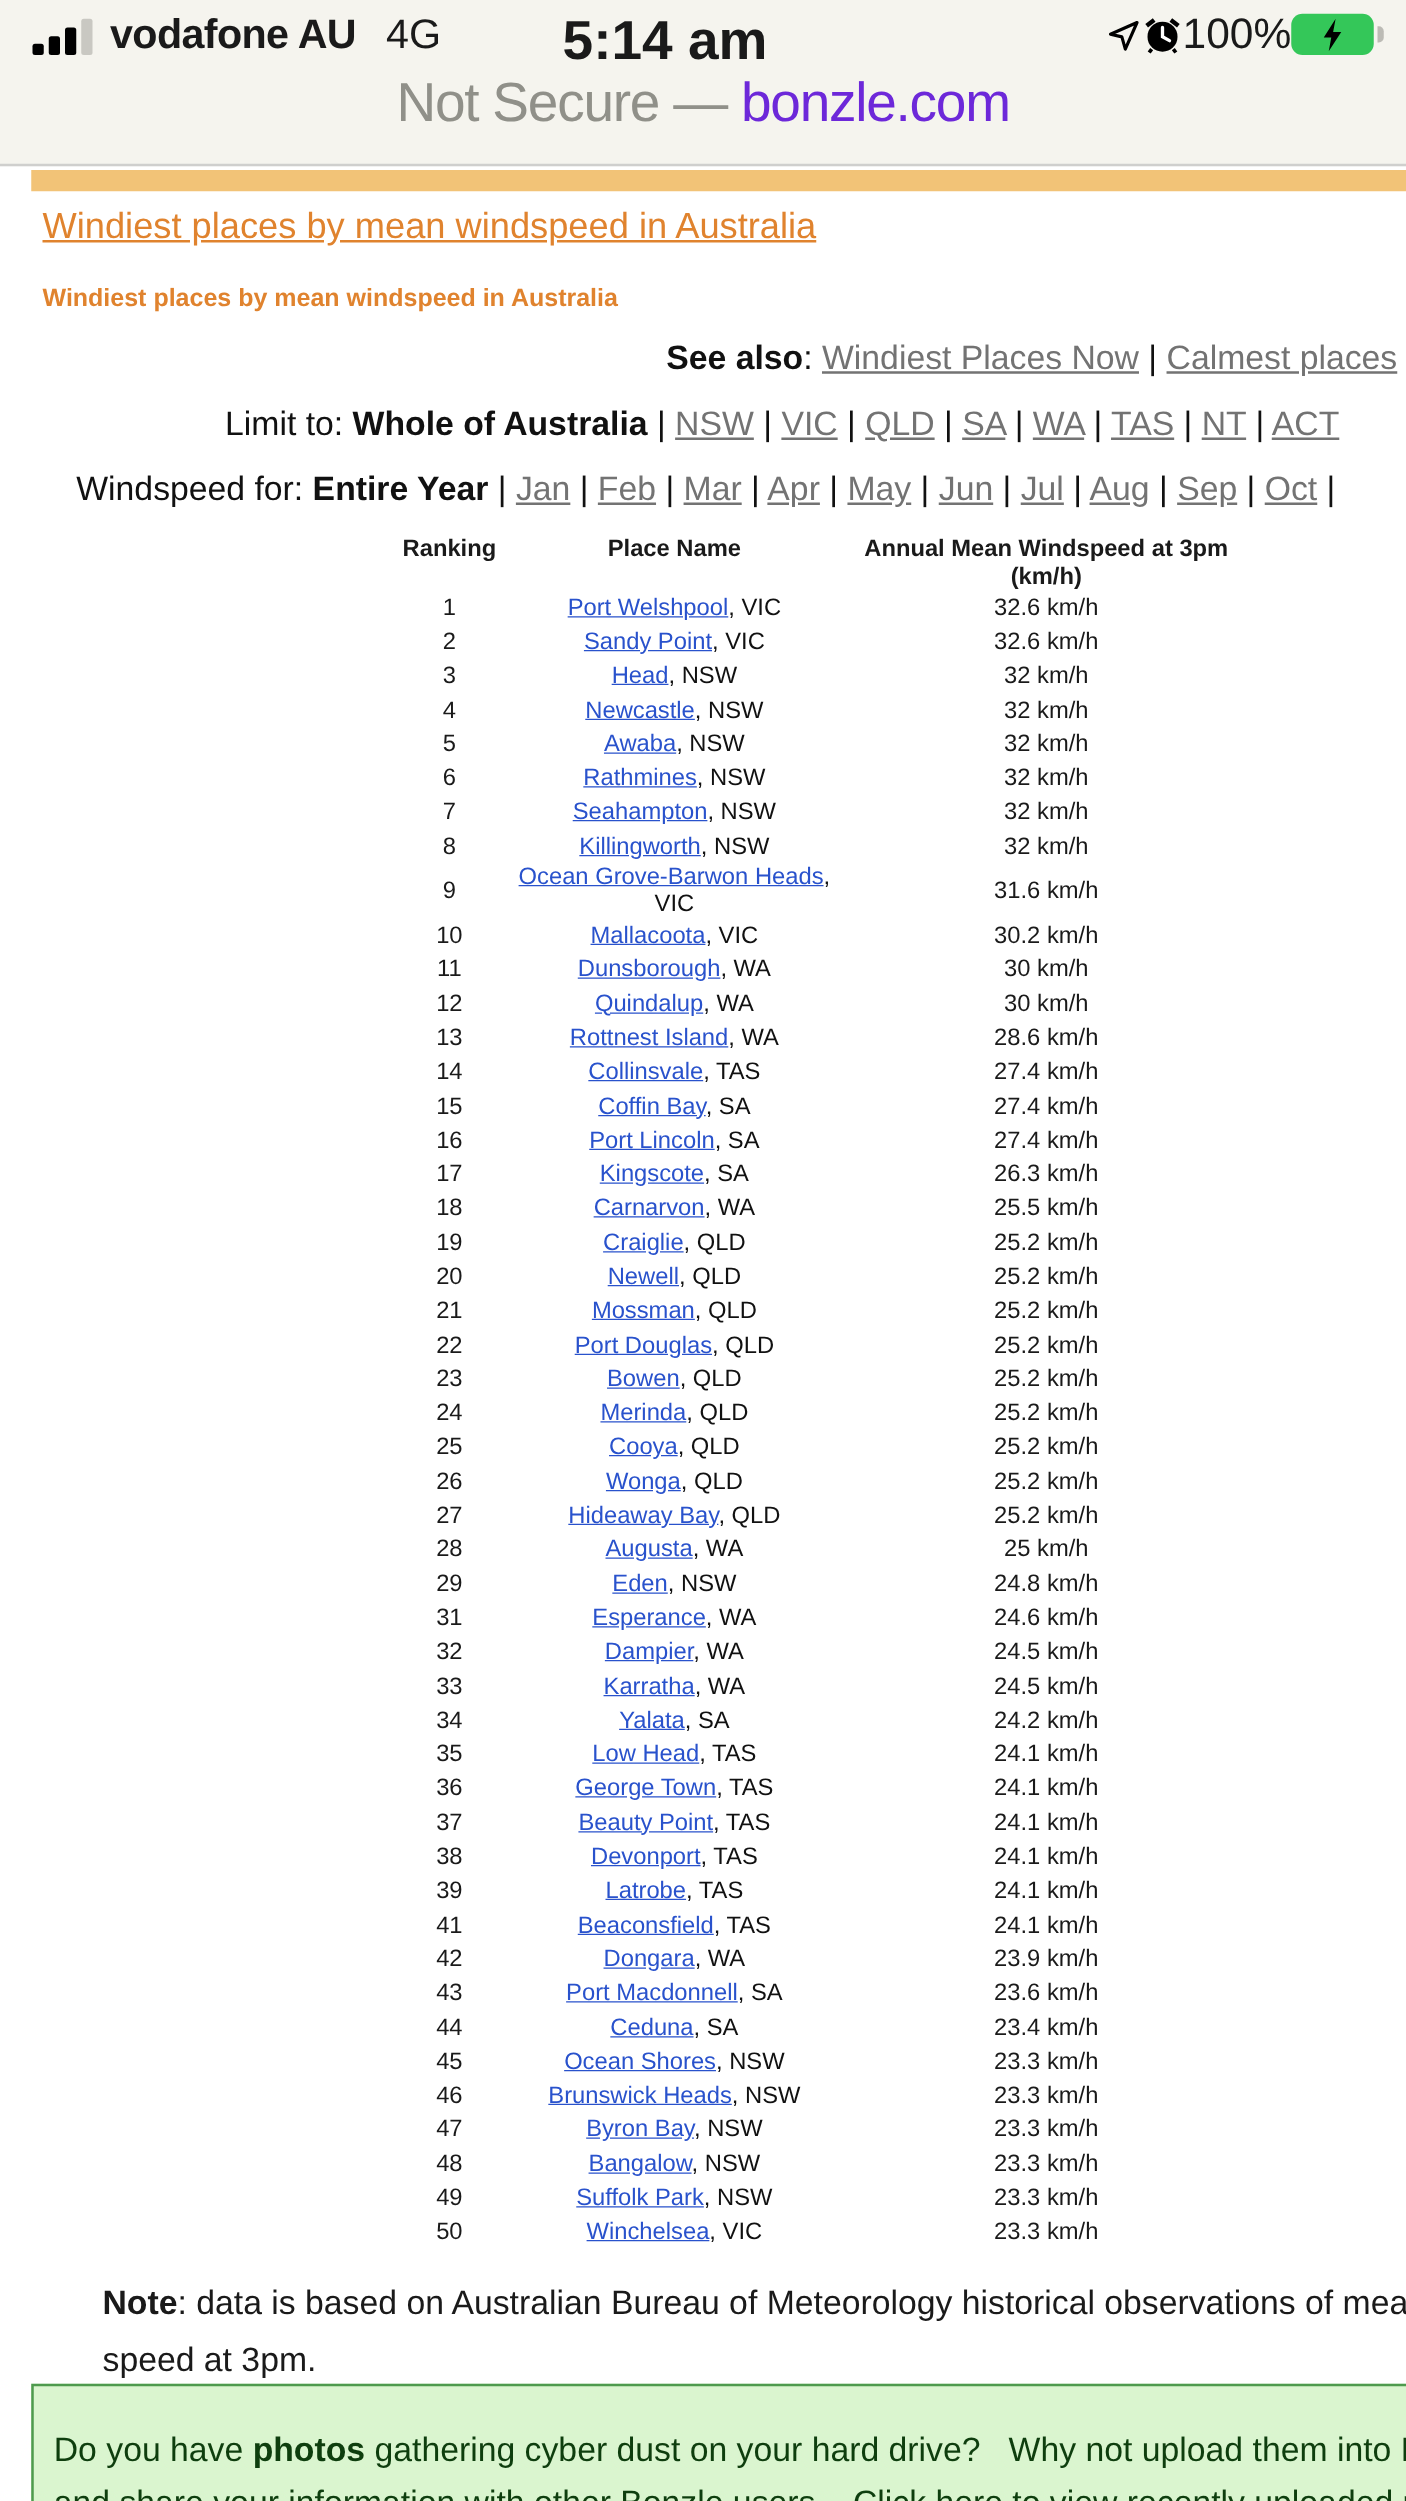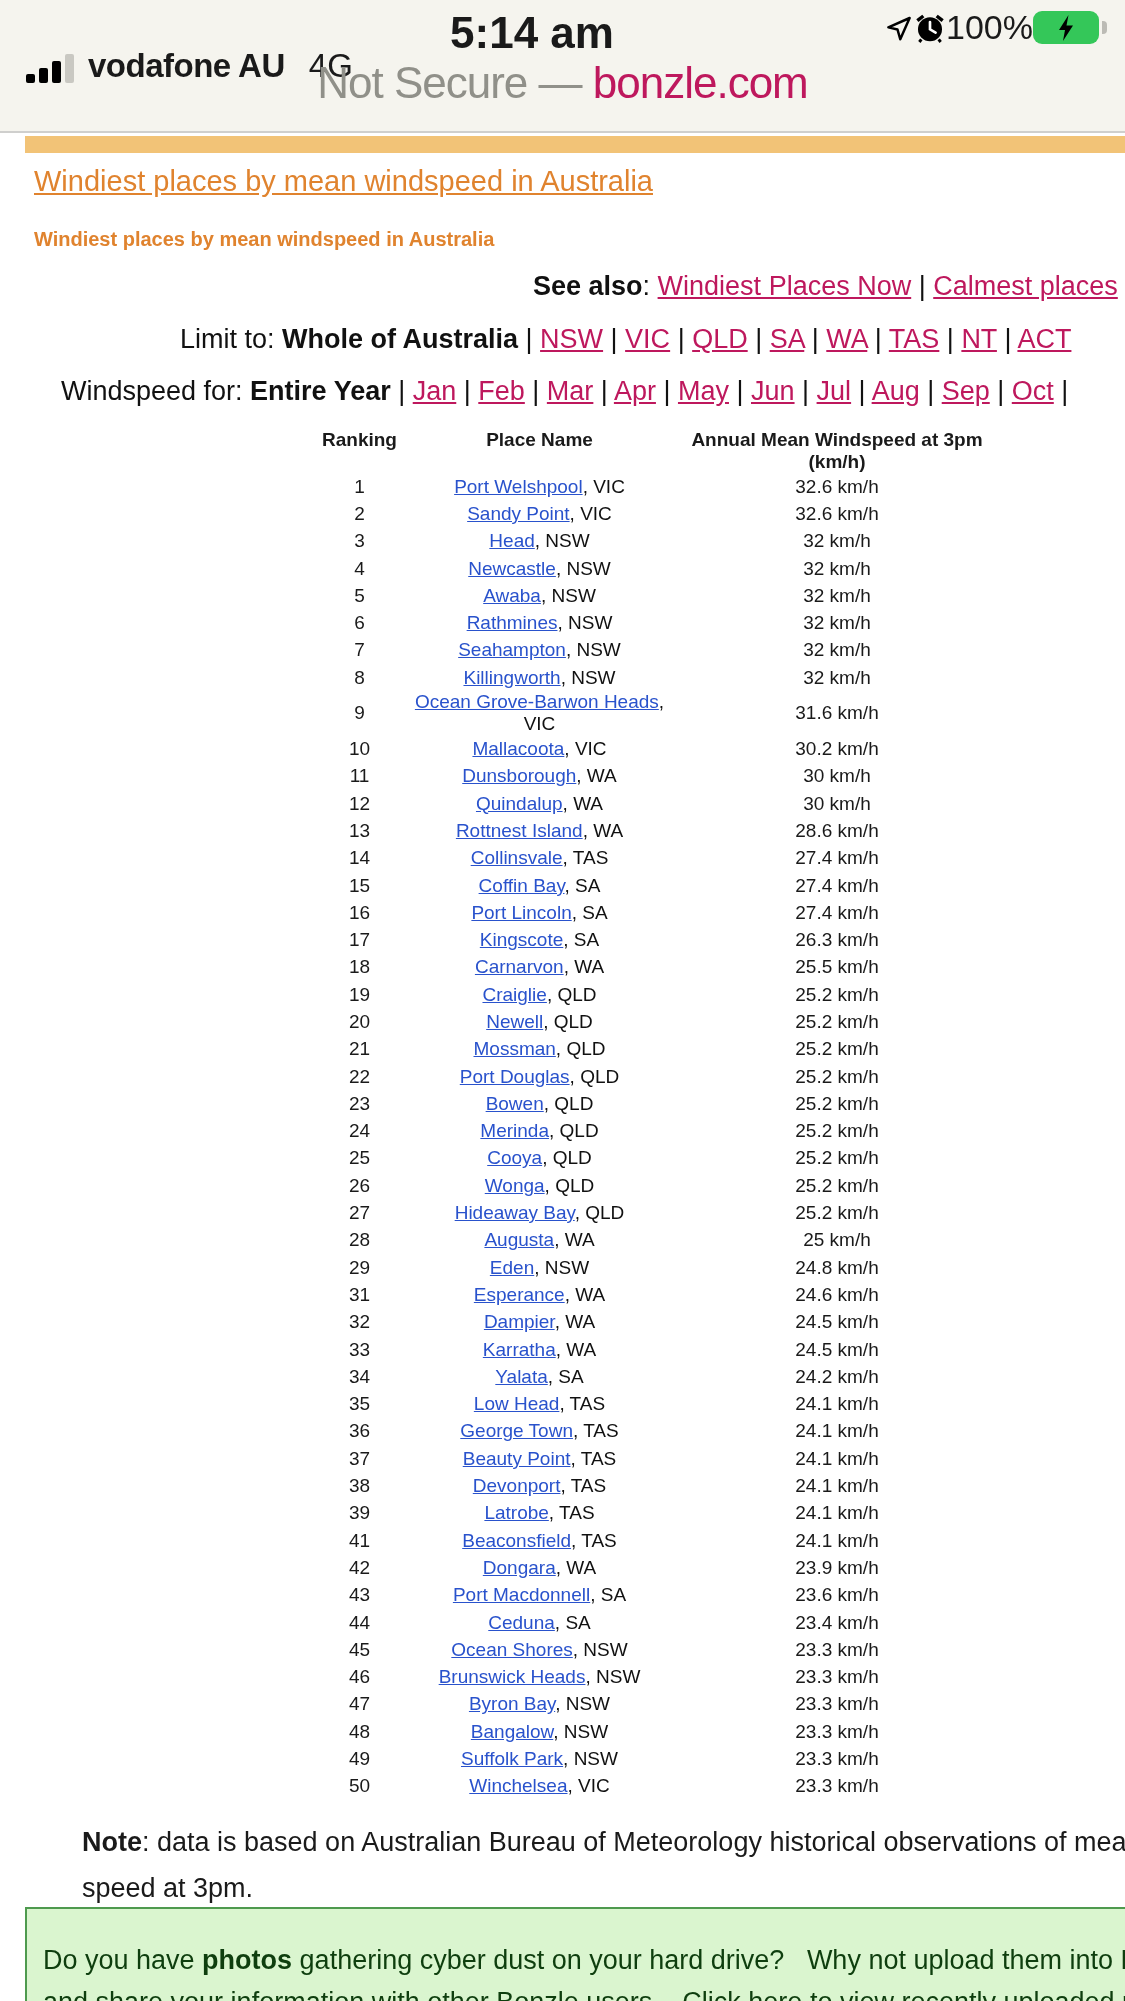--- a/index.html
+++ b/index.html
@@ -11,56 +11,56 @@
 
   
   .chrome {
     position:absolute; top:0; left:0; width:1125px; height:133px;
     background:#f5f4ee; border-bottom:2px solid #cfcfcd;
   }
   .statusbar {
     position:absolute; top:0; left:0; width:1125px; height:56px;
     display:flex; align-items:center;
   }
-  .sb-left { position:absolute; left:26px; top:8px; display:flex; align-items:center; gap:14px;margin-top:39px; }
+  .sb-left { position:absolute; left:26px; top:8px; display:flex; align-items:center; gap:14px; }
   .sb-carrier { font-size:33px; font-weight:600; letter-spacing:-0.5px; }
   .sb-net { font-size:33px; font-weight:400; margin-left:10px; }
   .sb-time { position:absolute; left:0; top:8px; width:1064px; text-align:center; font-size:44px; font-weight:700; }
   .sb-right { position:absolute; right:18px; top:8px; display:flex; align-items:center; }
   .sb-pct { font-size:34px; font-weight:500; }
   .signal { display:flex; align-items:flex-end; gap:4px; height:34px; padding-top:4px; }
   .signal i { display:block; width:9px; border-radius:2px; background:#000; }
   .signal i.off { background:#c9c8c2; }
   .battery { display:flex; align-items:center; gap:3px; }
   .batt-body { position:relative; width:66px; height:33px; border-radius:9px; background:#34c759; display:flex; align-items:center; justify-content:center; }
   .batt-tip { width:5px; height:13px; background:#bcbbb5; border-radius:0 4px 4px 0; }
 
   
   .urlrow {
     position:absolute; top:58px; left:0; width:1125px; text-align:center;
     font-size:44px; letter-spacing:-1px; white-space:nowrap;
   }
   .url-sec { color:#909089; }
-  .url-domain { color:#be185d; }
+  .url-domain { color:#6d28d9; }
 
   
   .page { position:absolute; top:135px; left:0; width:1500px; height:1866px; background:#fff; }
   .orange-bar { position:absolute; top:1px; left:25px; width:1475px; height:17px; background:#f2c377; }
   .line { position:absolute; white-space:nowrap; }
 
   .title-link { top:30px; left:34px; font-size:29px; }
   .title-link a { color:#e0832e; text-decoration:underline; }
   .page-heading { top:93px; left:34px; font-size:20px; font-weight:700; color:#e0832e; }
 
   .navline { font-size:27px; color:#111; }
   .see-also { top:136px; left:533px; }
   .limit-to  { top:189px; left:180px; }
   .wind-for  { top:241px; left:61px; }
   .navline b { font-weight:700; }
-  .navline a { color:#be185d; }
+  .navline a { color:#737373; }
   .sep { color:#111; }
 
   
   .windtable { position:absolute; top:292px; left:312px; border-collapse:collapse; table-layout:fixed; }
   .windtable col.c-rank { width:95px; }
   .windtable col.c-place { width:265px; }
   .windtable col.c-speed { width:330px; }
   .windtable th { font-size:19px; font-weight:700; height:29px; vertical-align:top; padding-top:2px; }
   .windtable td { font-size:19px; height:27.3px; padding:0; vertical-align:middle; }
   .td-rank { text-align:center; }

